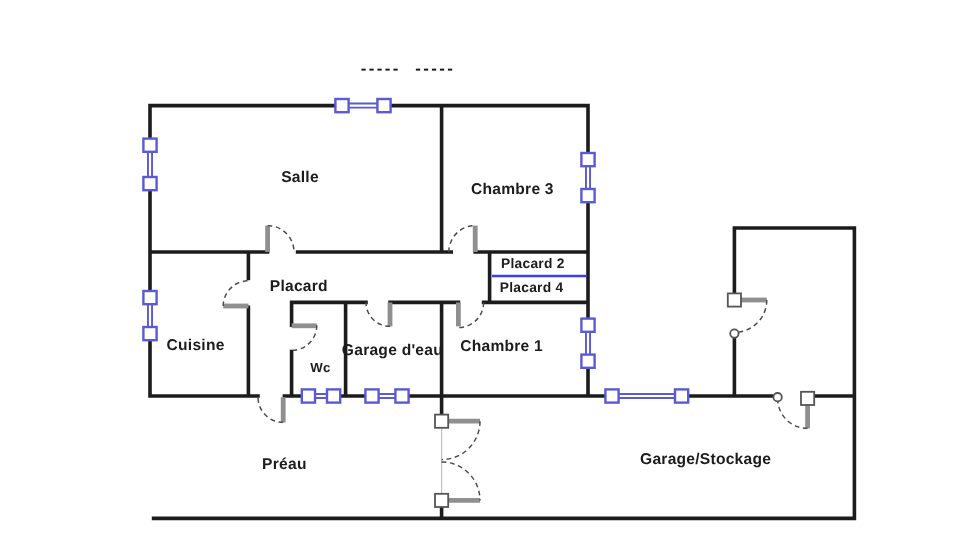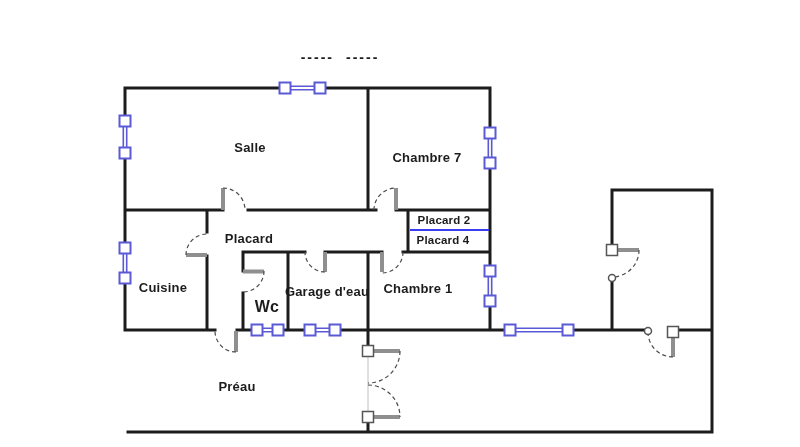--- a/index.html
+++ b/index.html
@@ -15,21 +15,21 @@
   .wln{stroke:var(--window_frame);stroke-width:1.6;fill:none;}
   .wsq{fill:#ffffff;stroke:var(--window_frame);stroke-width:2;}
   .leaf{stroke:var(--door_leaf);stroke-width:4;fill:none;}
   .arc{stroke:var(--door_arc);stroke-width:1.2;fill:none;stroke-dasharray:4 3;}
   .hsq{fill:#ffffff;stroke:#555555;stroke-width:1.5;}
   .hcr{fill:#ffffff;stroke:#555555;stroke-width:1.5;}
   .ddline{stroke:#c0c0c0;stroke-width:1;}
   .divider{stroke:var(--placard_divider);stroke-width:2;fill:none;}
   .label{position:absolute;transform:translate(-50%,-50%);font-weight:bold;font-size:13px;
          color:var(--text);white-space:nowrap;letter-spacing:.2px;}
-  .label.small{font-size:16px;}
+  .label.small{font-size:11px;}
   .label.tiny{font-size:11.5px;}
   .title{position:absolute;left:340px;top:57px;transform:translate(-50%,-50%);
          display:flex;gap:12px;align-items:center;font-weight:bold;font-size:14px;color:var(--text);
          white-space:nowrap;}
   .dash{letter-spacing:2px;}
 </style>
 </head>
 <body>
 
 <div class="canvas">
@@ -170,23 +170,24 @@
       <rect class="hsq" x="362.5" y="411.5" width="11" height="11"></rect>
     </g>
   </svg>
 
   <div class="title">
     <span class="dash">-----</span>
     <span class="dash">-----</span>
   </div>
 
   <div class="label" style="left:250px;top:147px">Salle</div>
-  <div class="label" style="left:427px;top:157px">Chambre 7</div>
+  <div class="label" style="left:427px;top:157px">Chambre 3</div>
   <div class="label" style="left:249px;top:238px">Placard</div>
   <div class="label" style="left:163px;top:287px">Cuisine</div>
   <div class="label small" style="left:267px;top:307px">Wc</div>
   <div class="label" style="left:327px;top:291px">Garage d'eau</div>
   <div class="label" style="left:418px;top:288px">Chambre 1</div>
   <div class="label tiny" style="left:444px;top:220px">Placard 2</div>
   <div class="label tiny" style="left:443px;top:240px">Placard 4</div>
   <div class="label" style="left:237px;top:386px">Préau</div>
+  <div class="label" style="left:588px;top:382px">Garage/Stockage</div>
 
 </div>
 
 </body></html>

